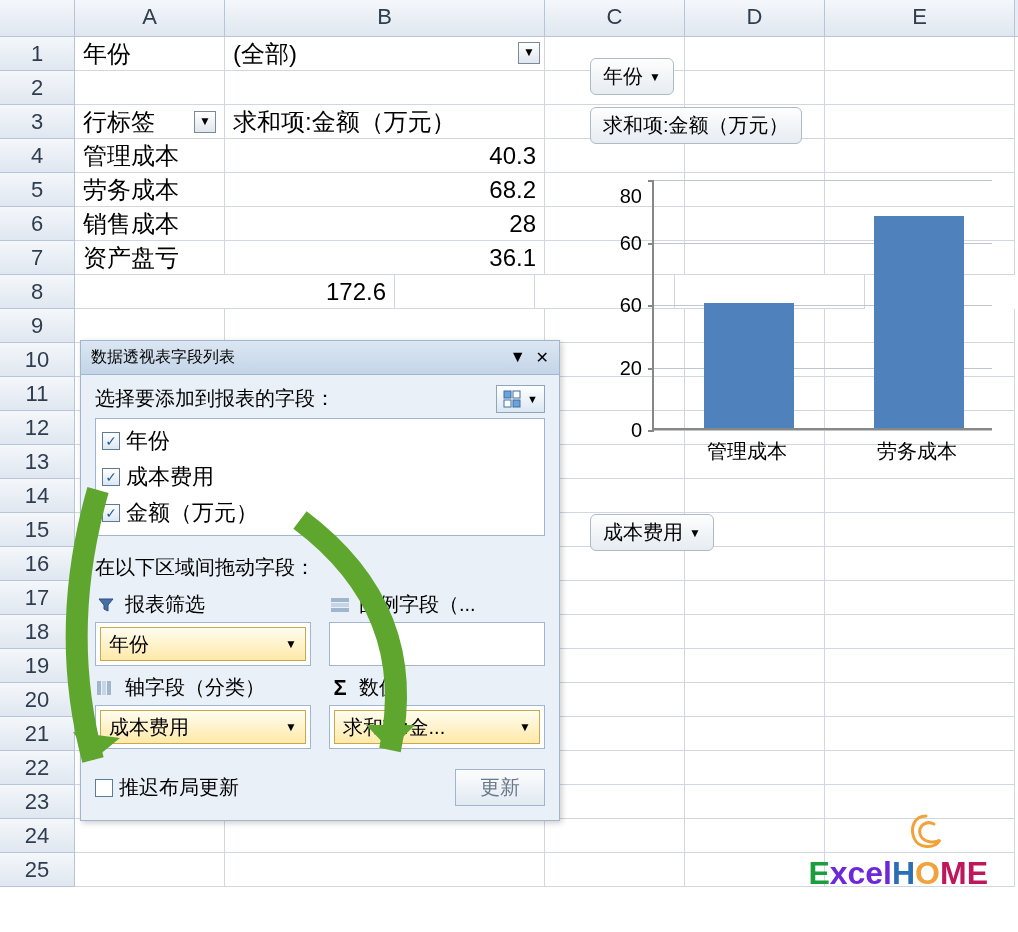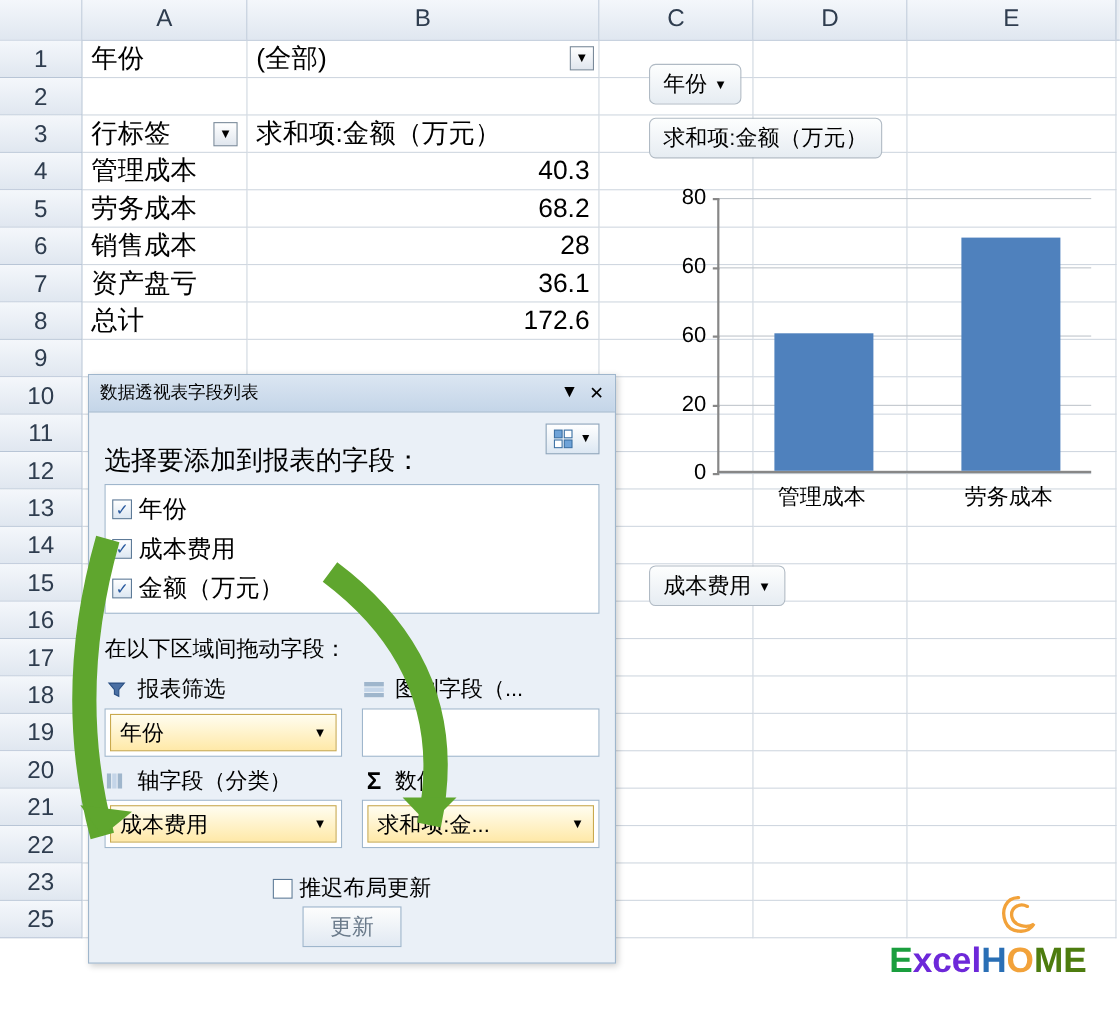--- a/index.html
+++ b/index.html
@@ -24,32 +24,32 @@
 .cellA3 { display: flex; align-items: center; justify-content: space-between; }
 .cellA1row { position: relative; }
 .dd-end { position: absolute; right: 4px; top: 5px; }
 
 
 .panel { position: absolute; left: 80px; top: 340px; width: 480px; background: #eaf0f7; border: 1px solid #9fb6cc; box-shadow: 2px 2px 6px rgba(0,0,0,.2); }
 .panel-title { background: linear-gradient(#dbe6f2,#c4d5e8); padding: 6px 10px; font-size: 16px; display: flex; justify-content: space-between; align-items: center; border-bottom: 1px solid #9fb6cc; }
 .panel-title .ctrls { display: flex; gap: 10px; }
 .panel-body { padding: 10px 14px; }
 .tool-btn { border: 1px solid #8fa5bb; background: linear-gradient(#fff,#dce7f2); padding: 4px 6px; float: right; display: flex; align-items: center; gap: 4px; }
-.section-label { font-size: 24px; margin: 17px 0 6px; }
+.section-label { font-size: 20px; margin: 0 0 6px; }
 .field-list { background: #fff; border: 1px solid #9fb6cc; padding: 4px 6px; }
 .field-item { display: flex; align-items: center; gap: 6px; font-size: 22px; padding: 3px 0; }
 .chk { width: 18px; height: 18px; border: 1px solid #5d7a97; background: linear-gradient(#fff,#dce7f2); display: inline-flex; align-items: center; justify-content: center; font-size: 14px; color: #2a5a9e; }
 .drag-label { font-size: 20px; margin: 18px 0 10px; }
 .drag-grid { display: grid; grid-template-columns: 1fr 1fr; gap: 8px 18px; }
 .drag-zone-label { display: flex; align-items: center; gap: 8px; font-size: 20px; white-space: nowrap; }
 .drag-zone-label .ic { width: 22px; height: 22px; display: inline-flex; align-items: center; justify-content: center; }
 .drop-box { background: #fff; border: 1px solid #9fb6cc; height: 44px; padding: 4px; margin-top: 4px; }
 .pill-btn { background: linear-gradient(#fffdf0,#ffe9a8); border: 1px solid #c9a94d; display: flex; align-items: center; justify-content: space-between; padding: 4px 8px; font-size: 20px; height: 34px; }
 .pill-caret { font-size: 12px; }
-.panel-foot { display: flex; align-items: center; justify-content: space-between; padding: 10px 14px 14px; flex-direction: column; }
+.panel-foot { display: flex; align-items: center; justify-content: space-between; padding: 10px 14px 14px; }
 .update-btn { border: 1px solid #9fb6cc; background: linear-gradient(#fdfdfd,#e1e9f2); padding: 4px 24px; font-size: 20px; color: #6a7a8a; }
 
 
 .chart-wrap { position: absolute; left: 590px; top: 52px; width: 420px; height: 560px; }
 .chip { display: inline-flex; align-items: center; gap: 6px; border: 1px solid #b0bac4; border-radius: 6px; background: linear-gradient(#fdfefe,#e6ecf2); padding: 4px 12px; font-size: 20px; margin: 6px 0; }
 .chip .caret { font-size: 12px; }
 .chart { position: relative; width: 400px; height: 310px; margin-top: 30px; }
 .y-axis { position: absolute; left: 0; top: 0; height: 250px; width: 60px; }
 .y-tick { position: absolute; right: 8px; font-size: 20px; transform: translateY(-50%); }
 .plot { position: absolute; left: 62px; top: 0; width: 340px; height: 250px; border-left: 2px solid #878787; border-bottom: 2px solid #878787; }
@@ -60,21 +60,21 @@
 
 
 .arrow-svg { position: absolute; pointer-events: none; }
 
 
 .logo { position: absolute; right: 30px; bottom: 40px; font-size: 32px; font-weight: bold; }
 .logo .ex { color: #1a9e3e; }
 .logo .cel { color: #6d28d9; }
 .logo .h { color: #2a6fb5; }
 .logo .o { color: #f2a23a; }
-.logo .me { color: #4d7c0f; }
+.logo .me { color: #be185d; }
 .swirl { position: absolute; right: 70px; bottom: 78px; width: 44px; height: 44px; }
 </style>
 </head>
 <body>
 
 <div class="sheet">
   <div class="col-headers">
     <div class="corner"></div>
     <div class="col-h cA">A</div>
     <div class="col-h cB">B</div>
@@ -140,21 +140,20 @@
   <div class="row">
     <div class="row-h">7</div>
     <div class="cell cA">资产盘亏</div>
     <div class="cell cB right">36.1</div>
     <div class="cell cC"></div>
       <div class="cell cD"></div>
       <div class="cell cE"></div>
   </div>
   <div class="row">
     <div class="row-h">8</div>
-    <div class="cell cA bold">总计</div>
     <div class="cell cB right bold">172.6</div>
     <div class="cell cC"></div>
       <div class="cell cD"></div>
       <div class="cell cE"></div>
   </div>
 
   <div id="empty-rows">
       <div class="row">
         <div class="row-h">9</div>
     <div class="cell cA"></div>
@@ -262,20 +261,28 @@
       <div class="row">
         <div class="row-h">22</div>
     <div class="cell cA"></div>
         <div class="cell cB"></div>
     <div class="cell cC"></div>
         <div class="cell cD"></div>
     <div class="cell cE"></div>
       </div>
       <div class="row">
         <div class="row-h">23</div>
+    <div class="cell cA"></div>
+        <div class="cell cB"></div>
+    <div class="cell cC"></div>
+        <div class="cell cD"></div>
+    <div class="cell cE"></div>
+      </div>
+      <div class="row">
+        <div class="row-h">24</div>
     <div class="cell cA"></div>
         <div class="cell cB"></div>
     <div class="cell cC"></div>
         <div class="cell cD"></div>
     <div class="cell cE"></div>
       </div>
       <div class="row">
         <div class="row-h">25</div>
     <div class="cell cA"></div>
         <div class="cell cB"></div>
@@ -409,21 +416,21 @@
   <div class="chip">
     <span>求和项:金额（万元）</span>
   </div>
 
   <div class="chart">
     <div class="y-axis" id="y-axis">
         <div class="y-tick" style="top: 250px;">0</div>
         <div class="y-tick" style="top: 187.5px;">20</div>
         <div class="y-tick" style="top: 125px;">60</div>
         <div class="y-tick" style="top: 62.5px;">60</div>
-        <div class="y-tick" style="top: 0px;">80</div>
+        <div class="y-tick" style="top: 16px;">80</div>
       </div>
     <div class="plot" id="plot">
         <div class="grid-line" style="top: 250px;"></div>
         <div class="tick-mark" style="top: 250px;"></div>
         <div class="grid-line" style="top: 187.5px;"></div>
         <div class="tick-mark" style="top: 187.5px;"></div>
         <div class="grid-line" style="top: 125px;"></div>
         <div class="tick-mark" style="top: 125px;"></div>
         <div class="grid-line" style="top: 62.5px;"></div>
         <div class="tick-mark" style="top: 62.5px;"></div>

